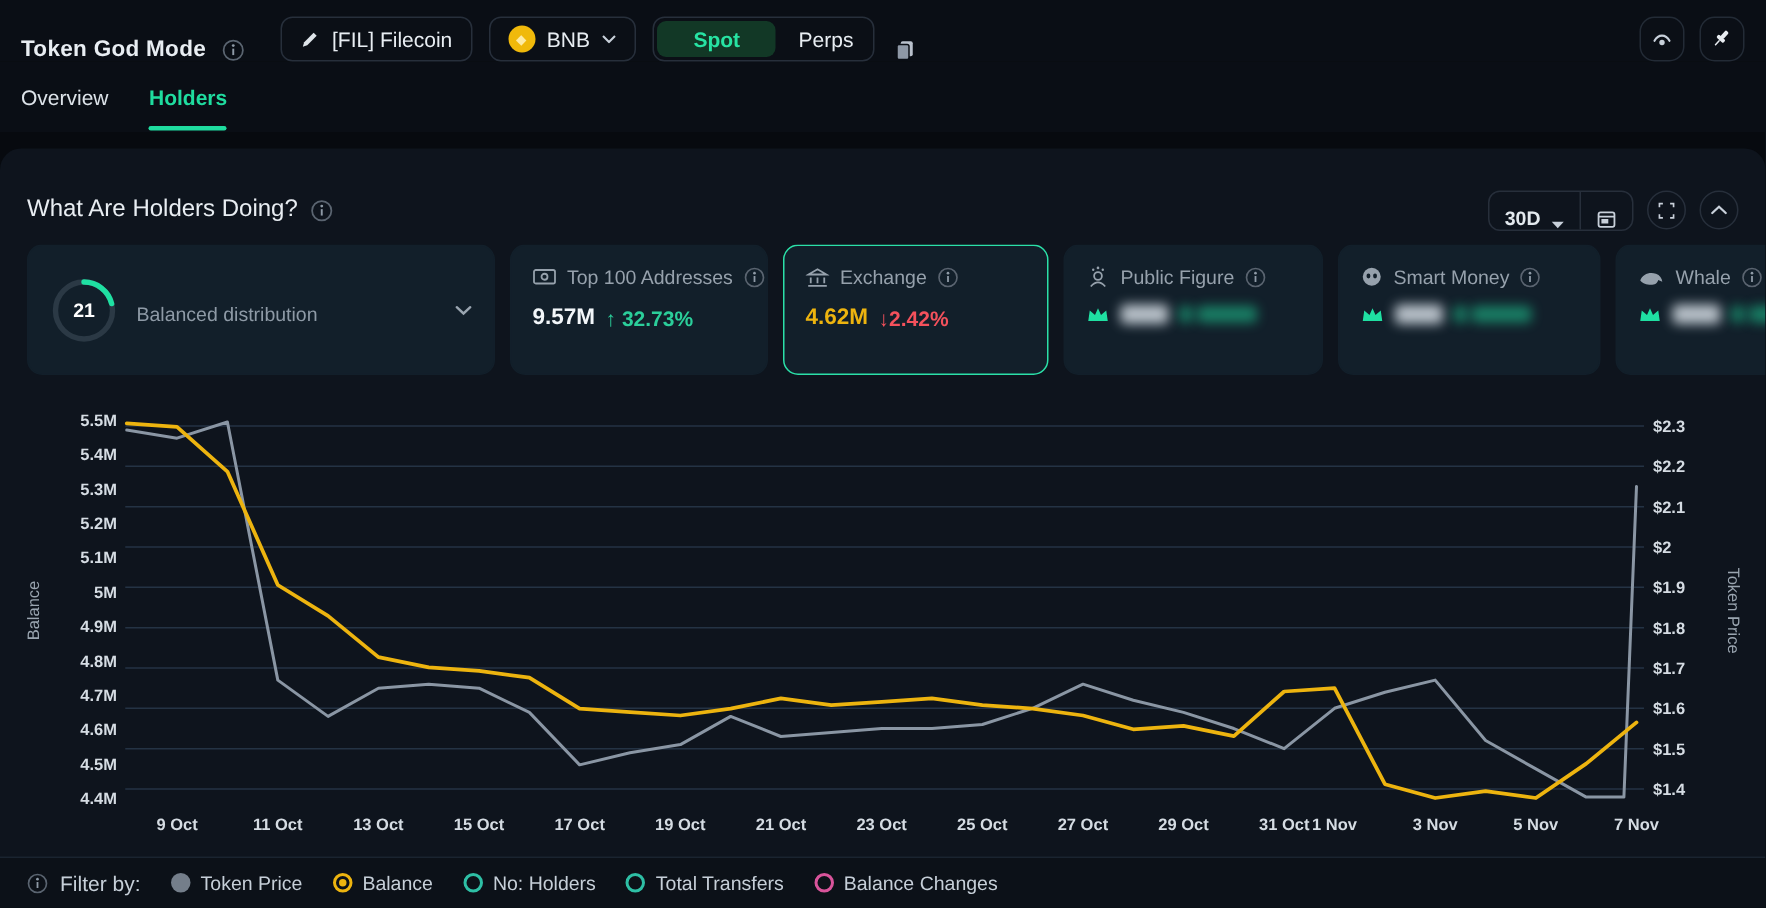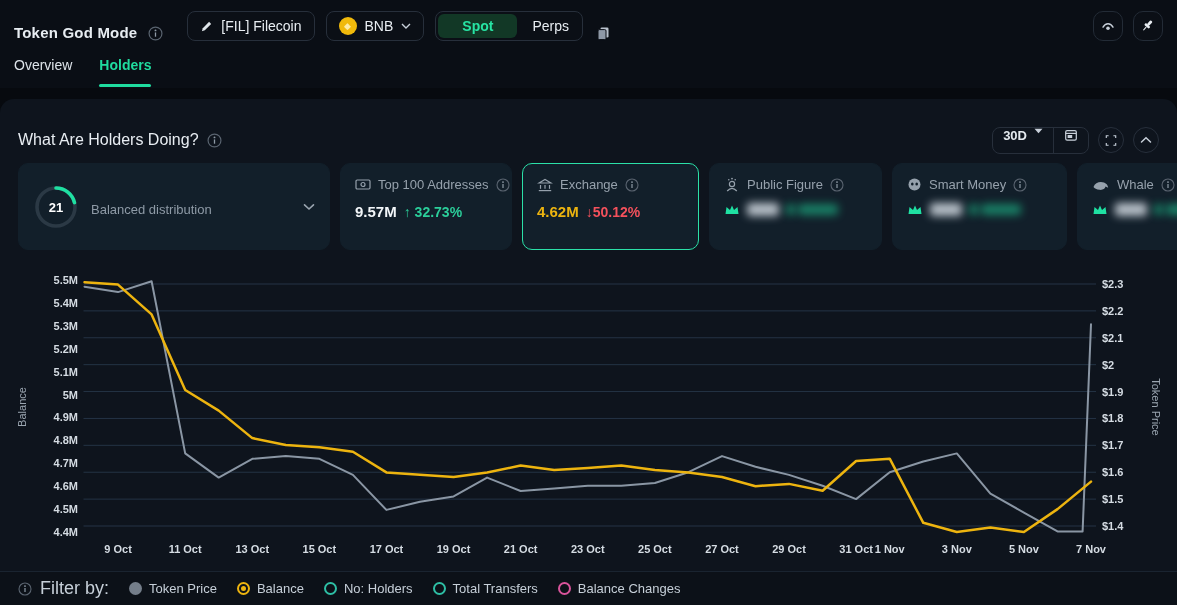--- a/index.html
+++ b/index.html
@@ -31,21 +31,21 @@
   .tab { display:flex; align-items:center; position:relative; font-size:14px; color:#DDE3E9; cursor:default; }
   .tab.active { color:#1FDC9F; font-weight:bold; }
   .tab.active::after { content:""; position:absolute; left:0; right:0; bottom:1px; height:3px; background:#1FDC9F; border-radius:2px; }
 
   
   .panel { position:absolute; top:99px; left:0; right:0; bottom:0; background:#0E141D; border-radius:14px 14px 0 0; }
   .panel-header { position:absolute; top:0; left:0; right:0; height:62px; display:flex; align-items:center; padding:20px 18px 0; }
   .ph-title { font-size:16px; font-weight:normal; margin-right:8px; }
   .ph-right { margin-left:auto; display:flex; align-items:center; }
   .hgroup { height:27px; border:1px solid #272F3B; border-radius:8px; display:flex; align-items:center; background:#0E141D; }
-  .hseg { padding:0 10px; height:100%; display:flex; align-items:flex-start; gap:7px; font-size:13px; font-weight:bold; color:#E3E9EE; }
+  .hseg { padding:0 10px; height:100%; display:flex; align-items:flex-end; gap:7px; font-size:13px; font-weight:bold; color:#E3E9EE; }
   .hseg + .hseg { border-left:1px solid #272F3B; }
   .circ-btn { width:26px; height:26px; border:1px solid #272F3B; border-radius:50%; display:flex; align-items:center; justify-content:center; margin-left:9px; background:#0E141D; }
 
   
   .cards { position:absolute; top:64px; left:18px; right:0; height:87px; display:flex; gap:10px; overflow:hidden; }
   .card { flex:0 0 auto; background:#121F2A; border:1px solid #121F2A; border-radius:10px; padding:13px 14px; }
   .card.selected { border-color:#2BE0A8; }
   .card-head { display:flex; align-items:center; gap:7px; color:#96A1AC; font-size:13px; white-space:nowrap; }
   .card-vrow { margin-top:11px; display:flex; align-items:center; gap:7px; white-space:nowrap; }
   .val { font-size:15px; font-weight:bold; color:#F2F6F9; }
@@ -65,21 +65,21 @@
 
   
   .chart-wrap { position:absolute; top:162px; left:0; width:1177px; height:306px; }
   .grid { stroke:rgba(94,132,172,.28); stroke-width:1; }
   .tick { fill:#D5DCE3; font-size:11px; font-weight:bold; }
   .axis-title { fill:#9AA5B0; font-size:11px; }
 
   
   .filterbar { position:absolute; left:0; right:0; bottom:0; height:34px; background:#0C1118;
                border-top:1px solid #1A2430; display:flex; align-items:center; padding:0 18px; gap:20px; }
-  .fb-label { display:flex; align-items:center; gap:8px; color:#C6CFD8; font-size:18px; }
+  .fb-label { display:flex; align-items:center; gap:8px; color:#C6CFD8; font-size:14px; }
   .fitem { display:flex; align-items:center; gap:7px; color:#C6CFD8; font-size:13px; cursor:default; }
   .radio { width:13px; height:13px; border-radius:50%; position:relative; display:inline-block; }
   .radio-dot { position:absolute; left:50%; top:50%; width:5px; height:5px; margin:-2.5px 0 0 -2.5px; border-radius:50%; }
   .ic-stroke { stroke:#96A1AC; stroke-width:1.2; fill:none; }
 </style>
 </head>
 <body>
 
 <div class="topbar">
   <span class="tb-title">Token God Mode</span>
@@ -248,21 +248,21 @@
         <span>
             <svg width="14" height="14" viewBox="0 0 14 14">
               <circle cx="7" cy="7" r="6" stroke="#5A6470" fill="none" stroke-width="1.1"></circle>
               <rect x="6.4" y="6" width="1.2" height="4" fill="#8E9AA6"></rect>
               <circle cx="7" cy="4.1" r=".9" fill="#8E9AA6"></circle>
             </svg>
           </span>
       </div>
       <div class="card-vrow">
         <span class="val gold">4.62M</span>
-        <span class="chg down"><span>↓</span><span>50.12%</span></span>
+        <span class="chg down"><span>↓</span><span>2.42%</span></span>
       </div>
     </div>
 
     <div class="card" style="width:173px">
       <div class="card-head">
         <span>
             <svg width="16" height="15" viewBox="0 0 16 15">
               <circle cx="8" cy="1.6" r=".9" fill="#96A1AC"></circle>
               <circle cx="4.8" cy="2.8" r=".8" fill="#96A1AC"></circle>
               <circle cx="11.2" cy="2.8" r=".8" fill="#96A1AC"></circle>

